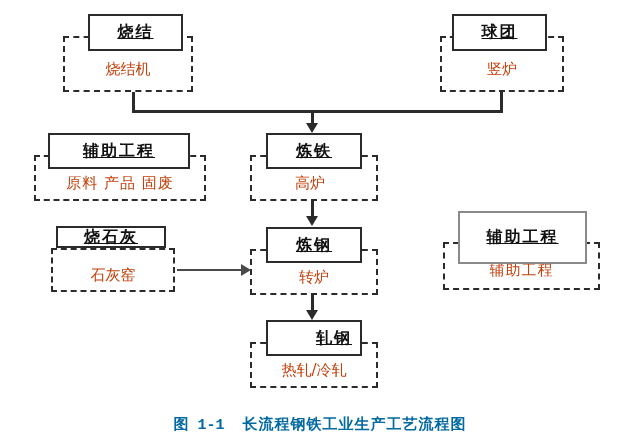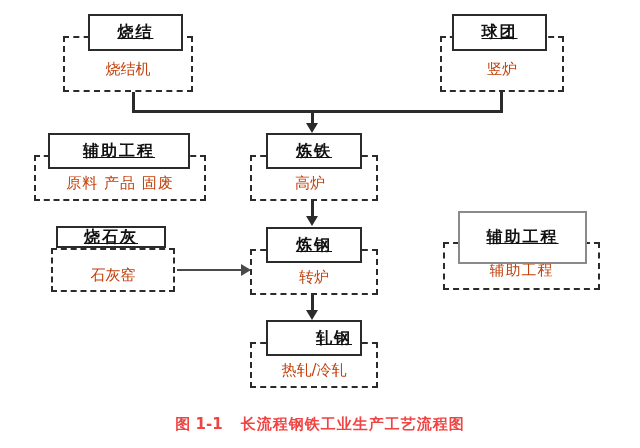--- a/index.html
+++ b/index.html
@@ -93,21 +93,22 @@
 
   
   .caption {
     position: absolute;
     left: 0;
     width: 640px;
     text-align: center;
     font-size: 15px;
     font-weight: bold;
     letter-spacing: 1px;
-    color: #ef4444;
+    color: #0369a1;
+    font-family: Liberation Mono, monospace;
   }
   .caption .cap-num { letter-spacing: 0px; }
   .caption .cap-gap { display: inline-block; width: 18px; }
 </style>
 </head>
 <body>
 
 <div id="diagram">
 
   <div class="unit" style="left:63px; top:36px; width:130px; height:56px;"></div>

